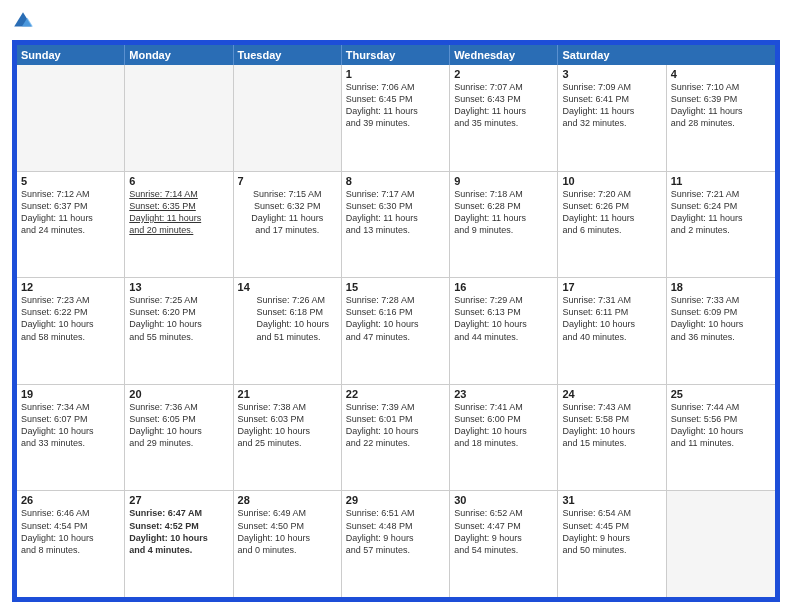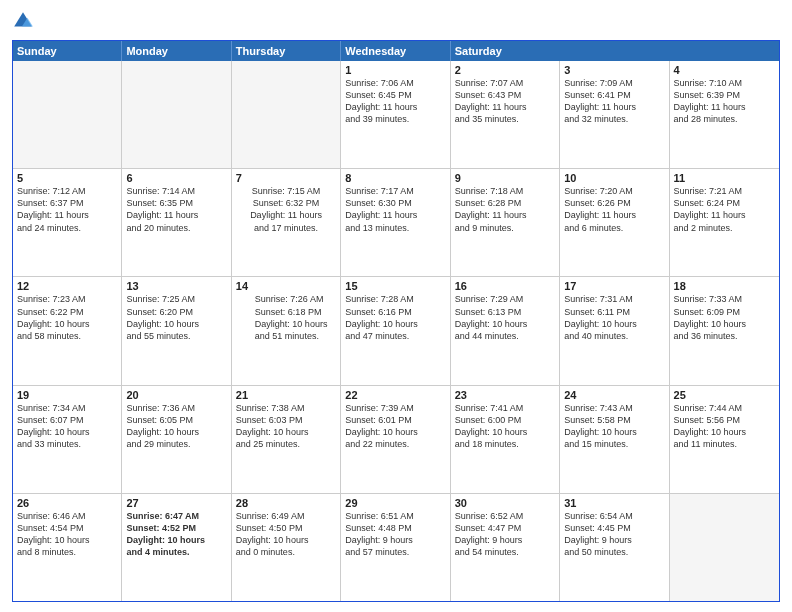--- a/index.html
+++ b/index.html
@@ -51,21 +51,21 @@
       color: #222;
     }
     .location {
       font-size: 13px;
       color: #444;
     }
     .calendar {
       flex: 1;
       display: flex;
       flex-direction: column;
-      border: 1px solid #1d4ed8;
+      border: 5px solid #1d4ed8;
     }
     .cal-header {
       display: grid;
       grid-template-columns: repeat(7, 1fr);
       background: #2a6db5;
     }
     .cal-header-cell {
       color: #fff;
       font-size: 11px;
       font-weight: bold;
@@ -125,20 +125,21 @@
     </div>
     <div class="title-block">
       <div class="month-title"></div>
       <div class="location"></div>
     </div>
   </div>
   <div class="calendar">
     <div class="cal-header">
     <div class="cal-header-cell">Sunday</div>
         <div class="cal-header-cell">Monday</div>
+        <div class="cal-header-cell">Tuesday</div>
         <div class="cal-header-cell">Thursday</div>
         <div class="cal-header-cell">Wednesday</div>
         <div class="cal-header-cell">Saturday</div>
       </div>
     <div class="cal-body">
     <div class="cal-row">
           <div class="cal-cell empty"></div>
           <div class="cal-cell empty"></div>
           <div class="cal-cell empty"></div>
           <div class="cal-cell">
@@ -173,21 +174,21 @@
         <div class="cal-row">
           <div class="cal-cell">
             <div class="day-num">5</div>
             <div class="cell-text" style="white-space: pre-line;">Sunrise: 7:12 AM
 Sunset: 6:37 PM
 Daylight: 11 hours
 and 24 minutes.</div>
           </div>
           <div class="cal-cell">
             <div class="day-num">6</div>
-            <div class="cell-text" style="white-space: pre-line;">Sunrise: 7:14 AM
+            <div class="cell-text" style="white-space: pre-line; text-decoration: underline;">Sunrise: 7:14 AM
 Sunset: 6:35 PM
 Daylight: 11 hours
 and 20 minutes.</div>
           </div>
           <div class="cal-cell">
             <div class="day-num">7</div>
             <div class="cell-text" style="white-space: pre-line; text-align: center;">Sunrise: 7:15 AM
 Sunset: 6:32 PM
 Daylight: 11 hours
 and 17 minutes.</div>

